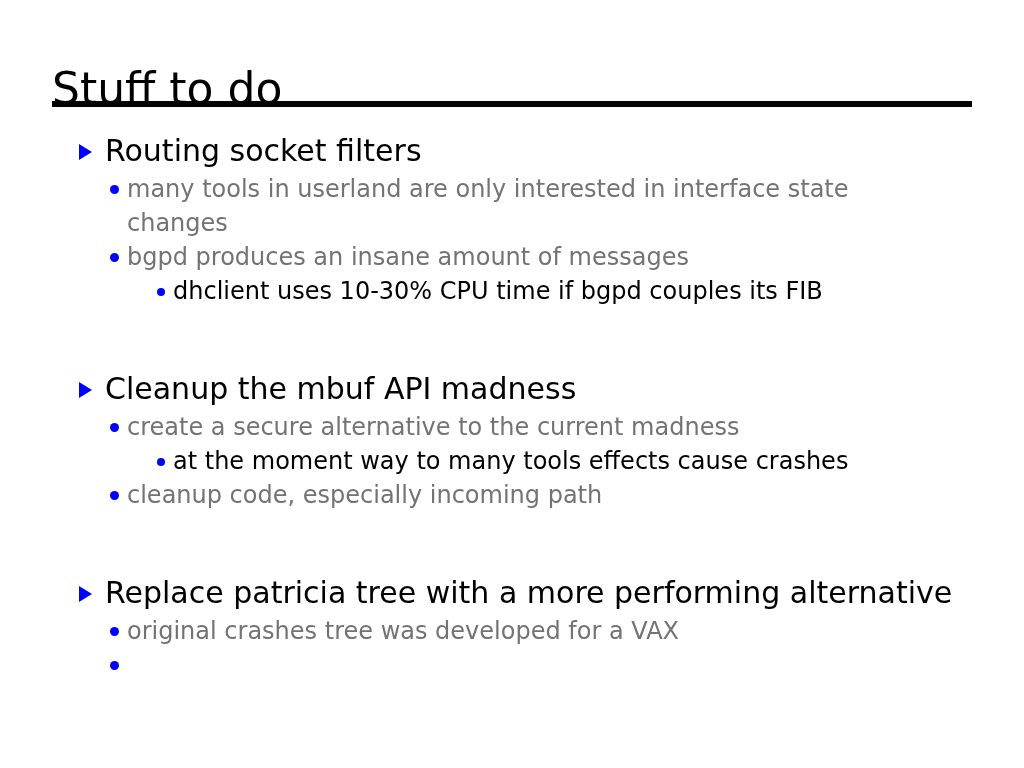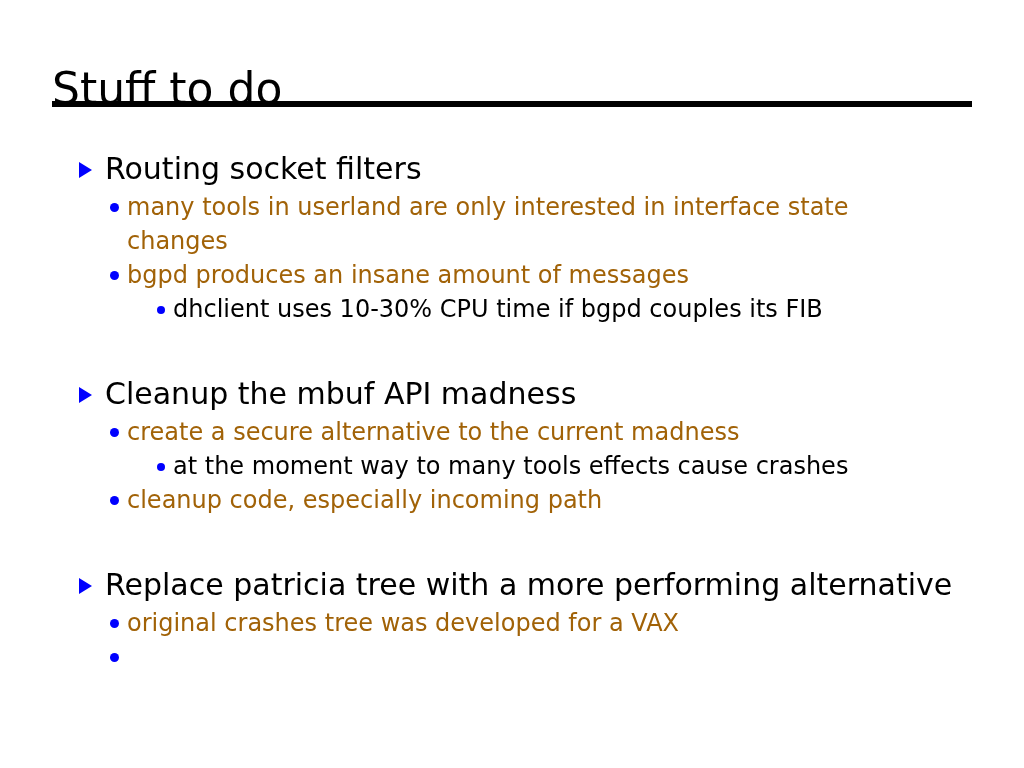--- a/index.html
+++ b/index.html
@@ -43,30 +43,30 @@
     top: 101px;
     width: 920px;
     height: 6px;
     background: #000000;
   }
 
   
   .body-area {
     position: absolute;
     left: 0px;
-    top: 148px;
+    top: 130px;
     width: 1024px;
   }
 
   .group {
     margin: 0;
     padding: 0;
   }
   .group + .group {
-    margin-top: 47px;
+    margin-top: 60px;
   }
 
   
   .l1 {
     position: relative;
     padding-left: 105px;
     padding-right: 40px;
     font-size: 30px;
     line-height: 42px;
     color: #000000;
@@ -83,21 +83,21 @@
     border-left: 13px solid #0000ff;
   }
 
   
   .l2 {
     position: relative;
     padding-left: 127px;
     padding-right: 100px;
     font-size: 24px;
     line-height: 34px;
-    color: #a16207;
+    color: #737373;
     min-height: 34px;
   }
   .l2 .marker-dot {
     position: absolute;
     left: 110px;
     top: 13px;
     width: 9px;
     height: 9px;
     border-radius: 50%;
     background: #0000ff;

